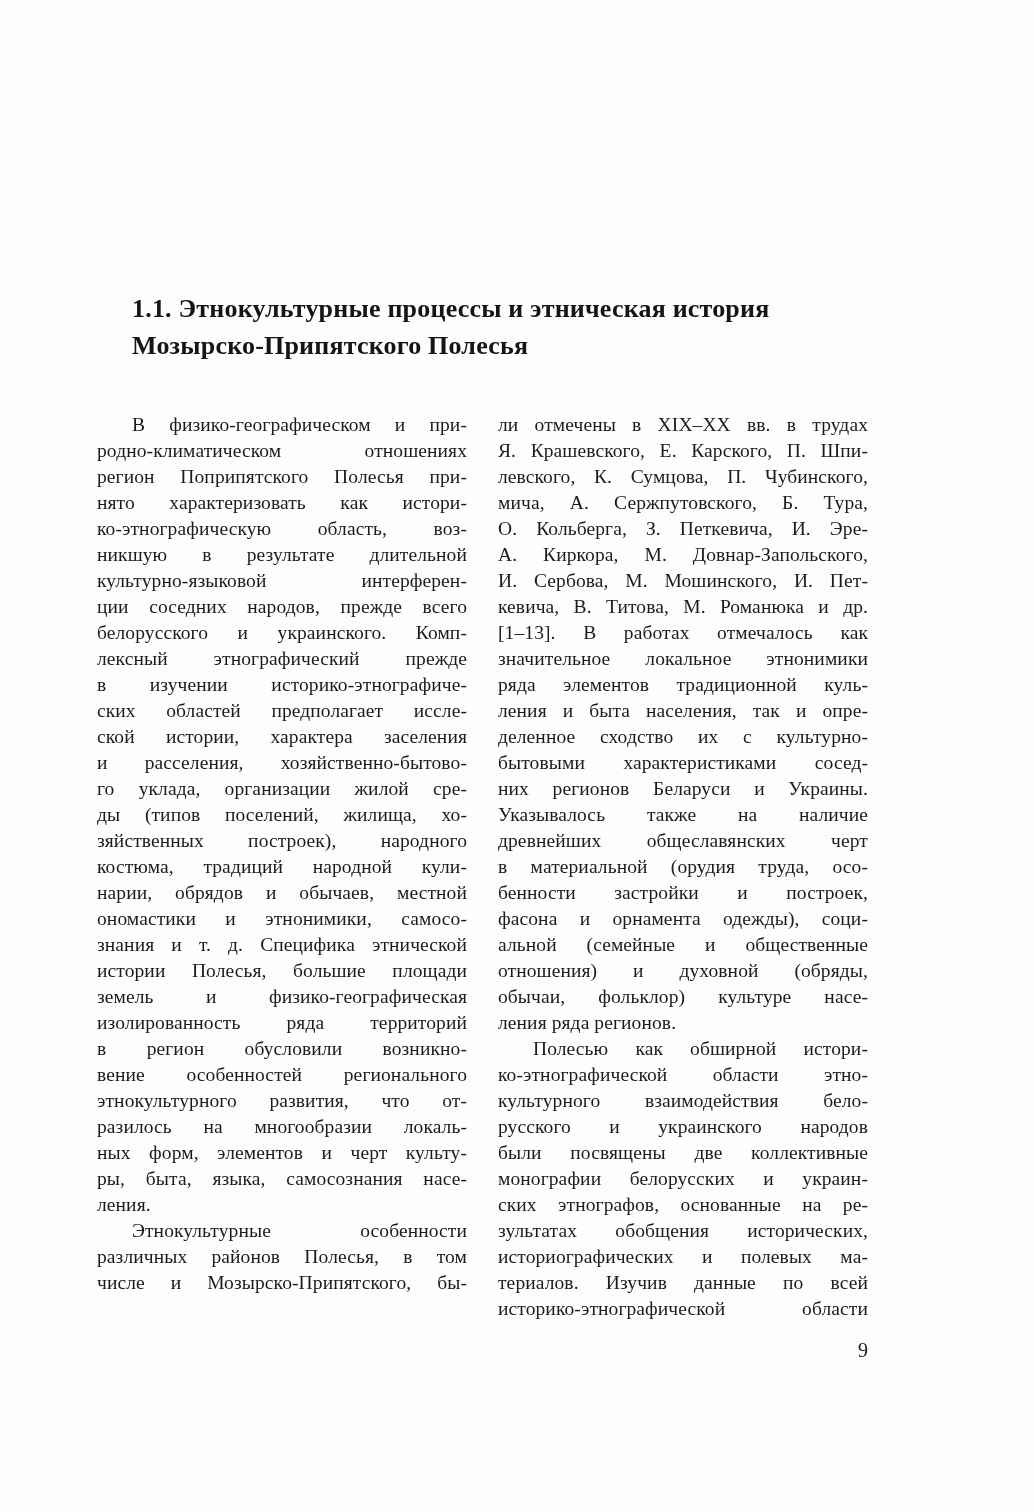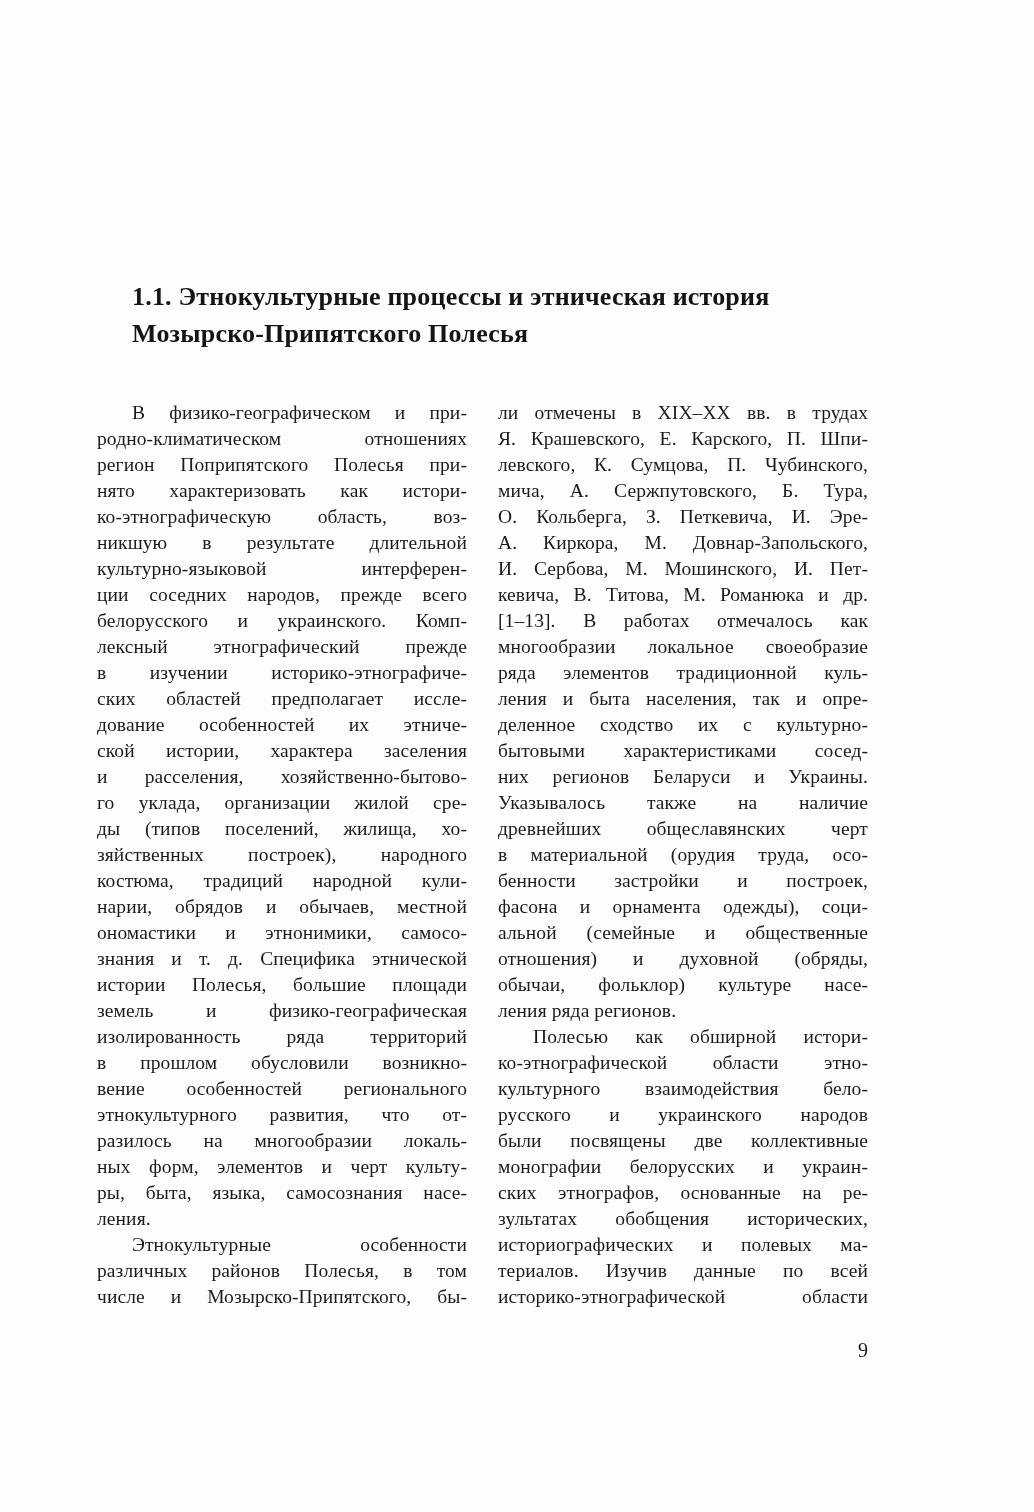--- a/index.html
+++ b/index.html
@@ -9,21 +9,21 @@
     width: 1034px;
     height: 1512px;
     background: #fdfdfc;
     font-family: "Liberation Serif", "DejaVu Serif", serif;
     color: #1b1b1b;
     overflow: hidden;
   }
   .content {
     position: absolute;
     left: 97px;
-    top: 0;
+    top: 12px;
     width: 771px;
   }
   .heading {
     margin: 278px 0 0 35px;
     font-size: 26px;
     line-height: 37px;
     font-weight: bold;
     letter-spacing: 0.2px;
     color: #151515;
   }
@@ -71,55 +71,54 @@
           <div class="ln">регион Поприпятского Полесья при-</div>
           <div class="ln">нято характеризовать как истори-</div>
           <div class="ln">ко-этнографическую область, воз-</div>
           <div class="ln">никшую в результате длительной</div>
           <div class="ln">культурно-языковой интерферен-</div>
           <div class="ln">ции соседних народов, прежде всего</div>
           <div class="ln">белорусского и украинского. Комп-</div>
           <div class="ln">лексный этнографический прежде</div>
           <div class="ln">в изучении историко-этнографиче-</div>
           <div class="ln">ских областей предполагает иссле-</div>
-          <div class="ln">дование особенностей их этниче-</div>
           <div class="ln">ской истории, характера заселения</div>
           <div class="ln">и расселения, хозяйственно-бытово-</div>
           <div class="ln">го уклада, организации жилой сре-</div>
           <div class="ln">ды (типов поселений, жилища, хо-</div>
           <div class="ln">зяйственных построек), народного</div>
           <div class="ln">костюма, традиций народной кули-</div>
           <div class="ln">нарии, обрядов и обычаев, местной</div>
           <div class="ln">ономастики и этнонимики, самосо-</div>
           <div class="ln">знания и т. д. Специфика этнической</div>
           <div class="ln">истории Полесья, большие площади</div>
           <div class="ln">земель и физико-географическая</div>
           <div class="ln">изолированность ряда территорий</div>
-          <div class="ln">в прошлом обусловили возникно-</div>
+          <div class="ln">в регион обусловили возникно-</div>
           <div class="ln">вение особенностей регионального</div>
           <div class="ln">этнокультурного развития, что от-</div>
           <div class="ln">разилось на многообразии локаль-</div>
           <div class="ln">ных форм, элементов и черт культу-</div>
           <div class="ln">ры, быта, языка, самосознания насе-</div>
           <div class="ln end">ления.</div>
           <div class="ln ind">Этнокультурные особенности</div>
           <div class="ln">различных районов Полесья, в том</div>
           <div class="ln">числе и Мозырско-Припятского, бы-</div>
         </div>
       <div class="col">
           <div class="ln">ли отмечены в XIX–XX вв. в трудах</div>
           <div class="ln">Я. Крашевского, Е. Карского, П. Шпи-</div>
           <div class="ln">левского, К. Сумцова, П. Чубинского,</div>
           <div class="ln">мича, А. Сержпутовского, Б. Тура,</div>
           <div class="ln">О. Кольберга, З. Петкевича, И. Эре-</div>
           <div class="ln">А. Киркора, М. Довнар-Запольского,</div>
           <div class="ln">И. Сербова, М. Мошинского, И. Пет-</div>
           <div class="ln">кевича, В. Титова, М. Романюка и др.</div>
           <div class="ln">[1–13]. В работах отмечалось как</div>
-          <div class="ln">многообразии локальное своеобразие</div>
+          <div class="ln">значительное локальное этнонимики</div>
           <div class="ln">ряда элементов традиционной куль-</div>
           <div class="ln">ления и быта населения, так и опре-</div>
           <div class="ln">деленное сходство их с культурно-</div>
           <div class="ln">бытовыми характеристиками сосед-</div>
           <div class="ln">них регионов Беларуси и Украины.</div>
           <div class="ln">Указывалось также на наличие</div>
           <div class="ln">древнейших общеславянских черт</div>
           <div class="ln">в материальной (орудия труда, осо-</div>
           <div class="ln">бенности застройки и построек,</div>
           <div class="ln">фасона и орнамента одежды), соци-</div>

